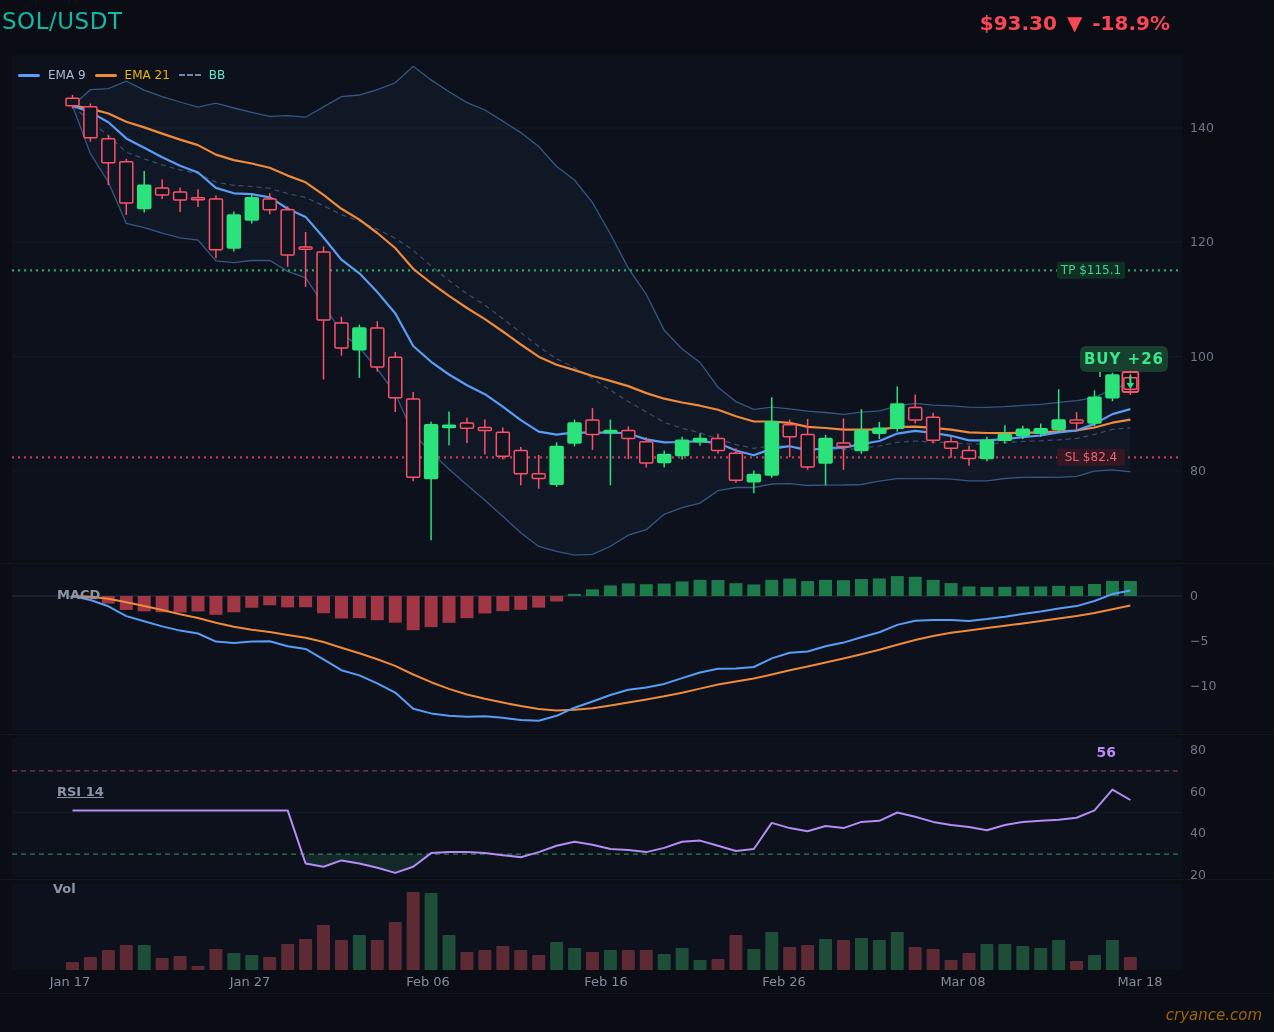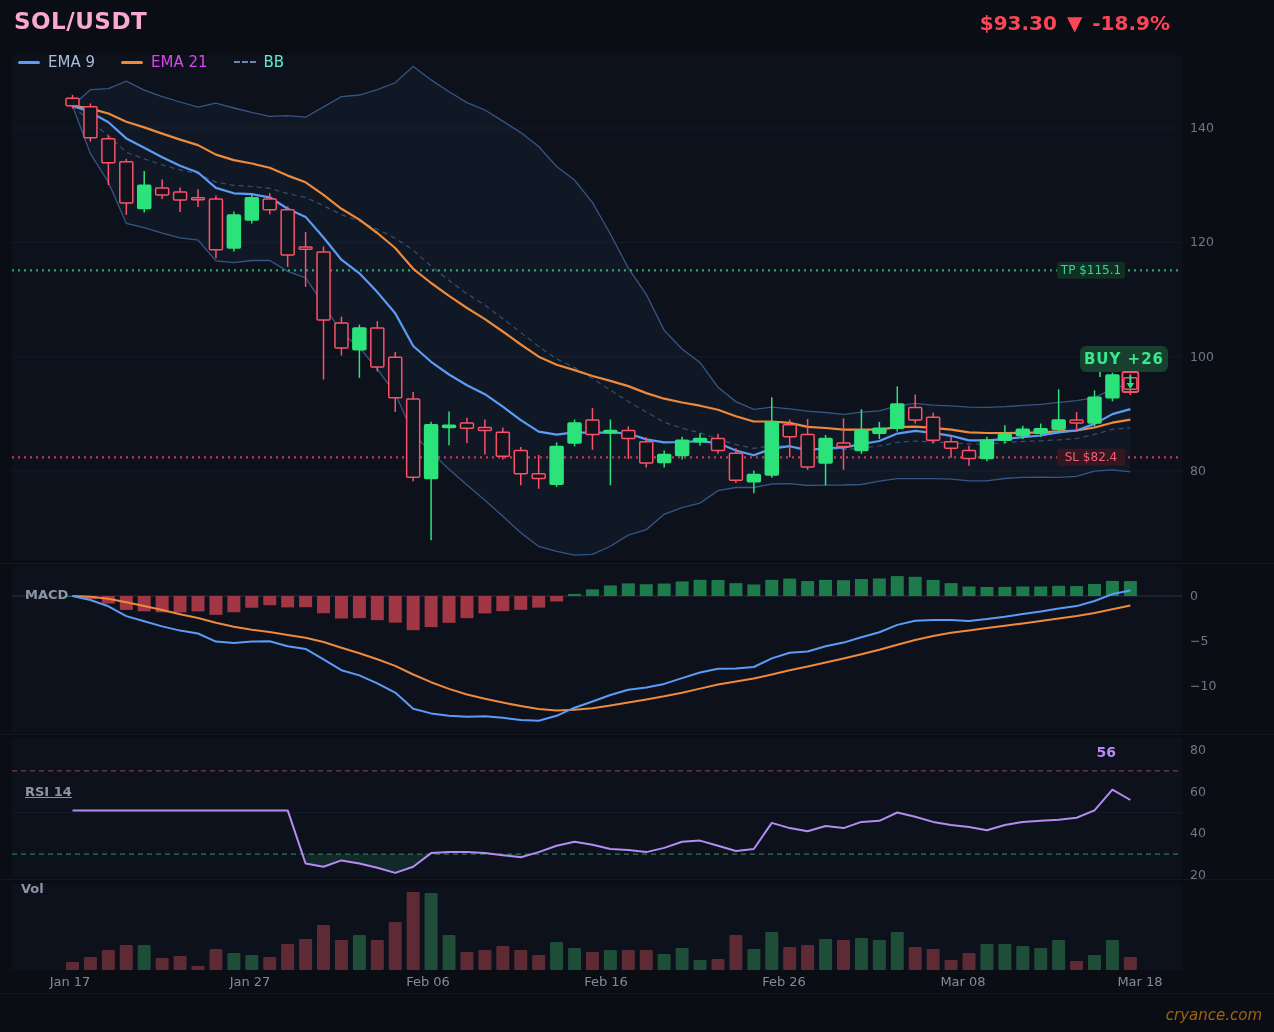--- a/index.html
+++ b/index.html
@@ -1,26 +1,26 @@
 <!DOCTYPE html>
 <html><head>
 <meta charset="utf-8">
 <style>
   html,body{margin:0;padding:0;background:#0a0d14;width:1274px;height:1032px;overflow:hidden;
     font-family:"DejaVu Sans","Liberation Sans",sans-serif;}
   #stage{position:relative;width:1274px;height:1032px;background:#0a0d14;}
   svg{position:absolute;left:0;top:0;}
   .ov{position:absolute;}
-  .title{left:14px;top:8px;font-size:23px;font-weight:bold;color:#f9a8d4;letter-spacing:.5px;}
+  .title{left:2px;top:8px;font-size:23px;font-weight:normal;color:#14b8a6;letter-spacing:.5px;}
   .price{right:104px;top:11px;font-size:20px;font-weight:bold;color:#fb4656;display:flex;gap:10px;justify-content:flex-end;}
-  .legend{left:18px;top:53px;display:flex;gap:26px;align-items:center;font-size:15px;}
+  .legend{left:18px;top:68px;display:flex;gap:9px;align-items:center;font-size:12px;}
   .legend .item{display:flex;align-items:center;gap:8px;}
   .sw{width:22px;height:3px;border-radius:2px;display:inline-block;}
   .sw.dash{height:0;border-top:2px dashed #6d87aa;background:none;border-radius:0;}
-  .plabel{font-size:13px;font-weight:bold;color:#8b95a6;}
+  .plabel{font-size:13px;font-weight:bold;color:#8b95a6;margin-left:32px;}
   .macdlbl{left:25px;top:587px;}
   .rsilbl{left:25px;top:784px;text-decoration:underline;}
   .vollbl{left:21px;top:881px;}
   .rsival{left:1064px;top:744px;width:52px;text-align:right;font-size:14px;font-weight:bold;color:#b48cf2;}
   .watermark{right:12px;bottom:8px;font-size:15px;font-style:italic;color:#a16207;}
 </style>
 </head>
 <body>
 
 <div id="stage">
@@ -349,21 +349,21 @@
     <span>-18.9%</span>
   </div>
 
   <div class="ov legend">
     <div class="item">
       <span class="sw" style="background:#5b9cf6"></span>
       <span style="color:#a9bdd9">EMA 9</span>
     </div>
     <div class="item">
       <span class="sw" style="background:#ee8a3c"></span>
-      <span style="color:#d946ef">EMA 21</span>
+      <span style="color:#eab308">EMA 21</span>
     </div>
     <div class="item">
       <span class="sw dash"></span>
       <span style="color:#5eead4">BB</span>
     </div>
   </div>
 
   <div class="ov plabel macdlbl">MACD</div>
   <div class="ov plabel rsilbl">RSI 14</div>
   <div class="ov plabel vollbl">Vol</div>

